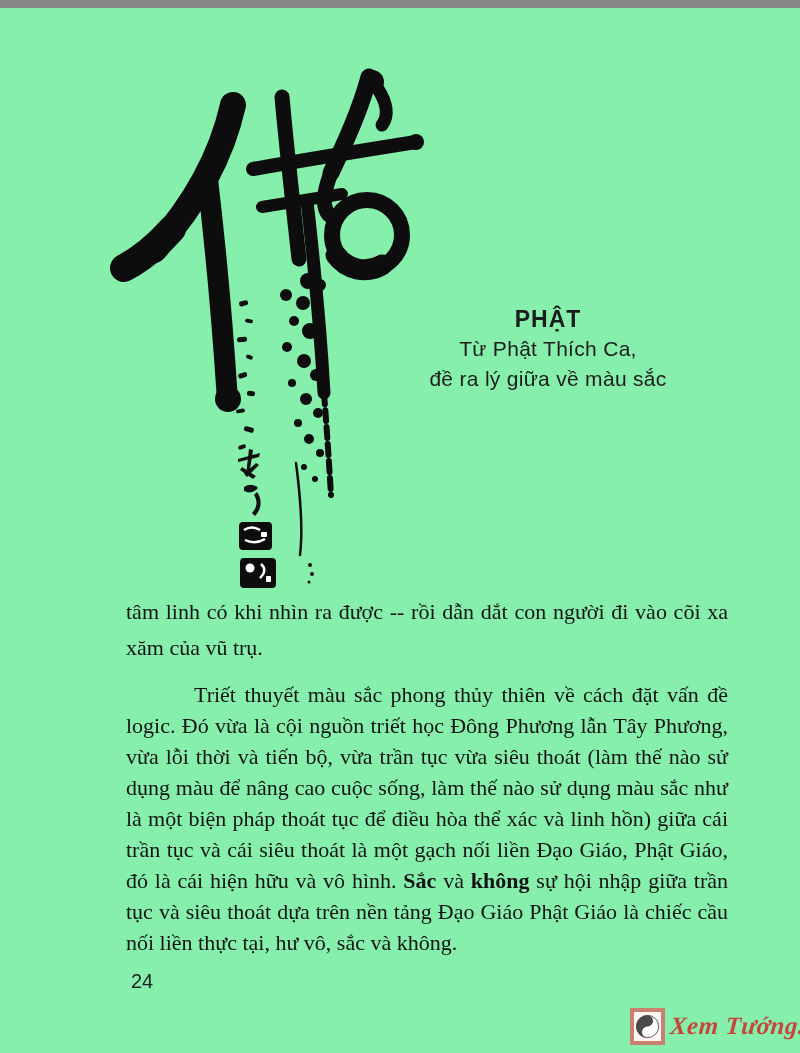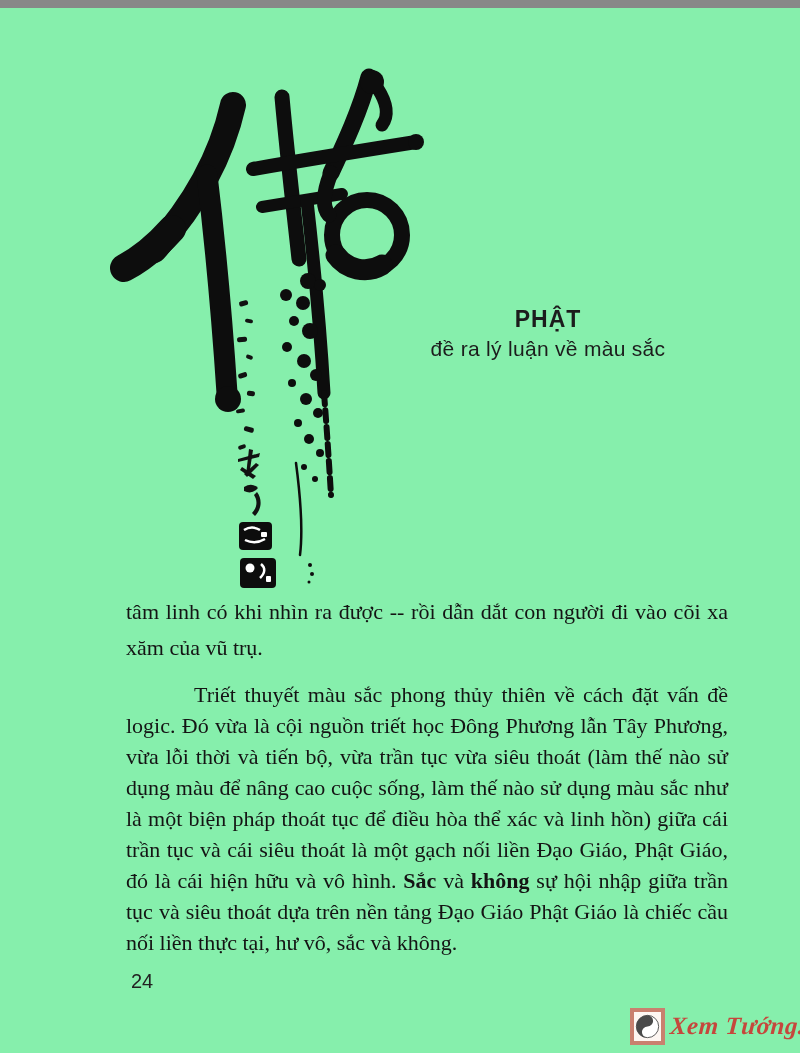--- a/index.html
+++ b/index.html
@@ -122,21 +122,22 @@
       <rect x="151" y="469" width="6" height="5" rx="1" fill="#ffffff"></rect>
       <rect x="130" y="495" width="36" height="30" rx="4" fill="#0d0d0d"></rect>
       <circle cx="140" cy="505" r="4.5" fill="#ffffff"></circle>
       <path d="M151,501 q7,6 -1,14" stroke="#ffffff" stroke-width="2.5" fill="none"></path>
       <rect x="156" y="513" width="5" height="6" rx="1" fill="#ffffff"></rect>
     </g>
   </svg>
 
   <div class="caption">
     <div class="caption-title">PHẬT</div>
-    <div class="caption-line">đề ra lý luận về màu sắc</div>
+    <div class="caption-line">Từ Phật Thích Ca,</div>
+    <div class="caption-line">đề ra lý giữa về màu sắc</div>
   </div>
 
   <div class="body-text">
     <p class="para1">tâm linh có khi nhìn ra được -- rồi dẫn dắt con người đi vào cõi xa xăm của vũ trụ.</p>
     <p class="para2"><span>Triết thuyết màu sắc phong thủy thiên về cách đặt vấn đề logic. Đó vừa là cội nguồn triết học Đông Phương lẫn Tây Phương, vừa lỗi thời và tiến bộ, vừa trần tục vừa siêu thoát (làm thế nào sử dụng màu để nâng cao cuộc sống, làm thế nào sử dụng màu sắc như là một biện pháp thoát tục để điều hòa thể xác và linh hồn) giữa cái trần tục và cái siêu thoát là một gạch nối liền Đạo Giáo, Phật Giáo, đó là cái hiện hữu và vô hình. </span><b>Sắc</b><span> và </span><b>không</b><span> sự hội nhập giữa trần tục và siêu thoát dựa trên nền tảng Đạo Giáo Phật Giáo là chiếc cầu nối liền thực tại, hư vô, sắc và không.</span></p>
   </div>
 
   <div class="page-number">24</div>
 
   <div class="watermark">

